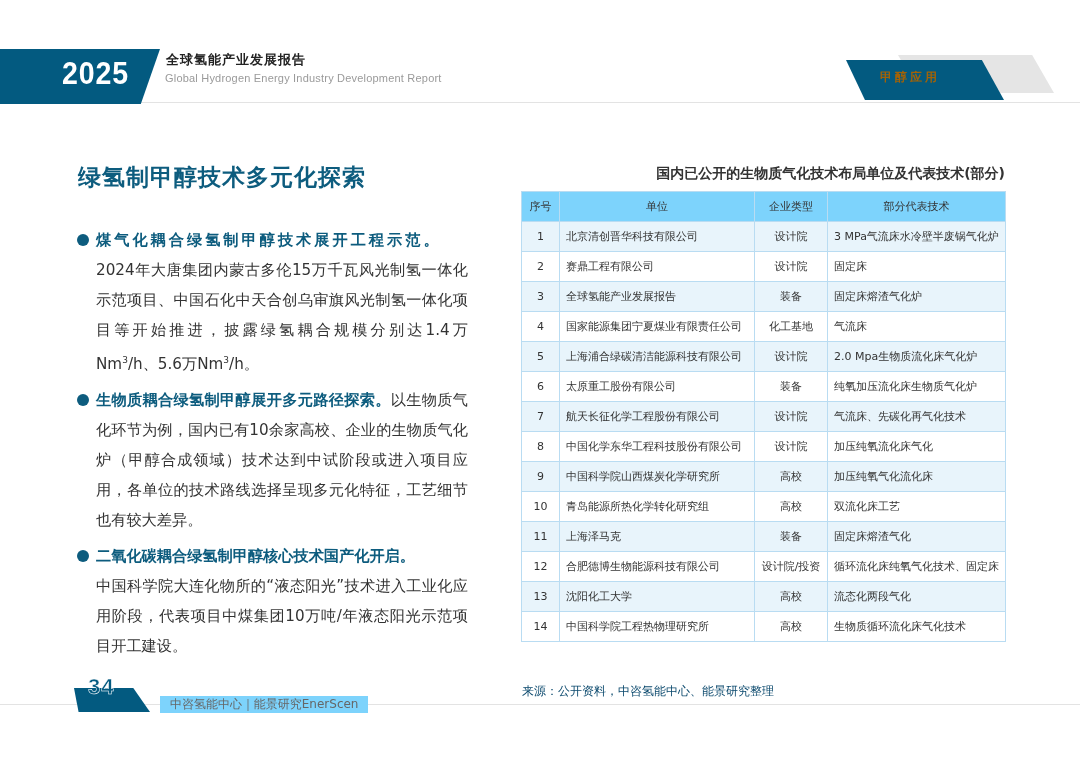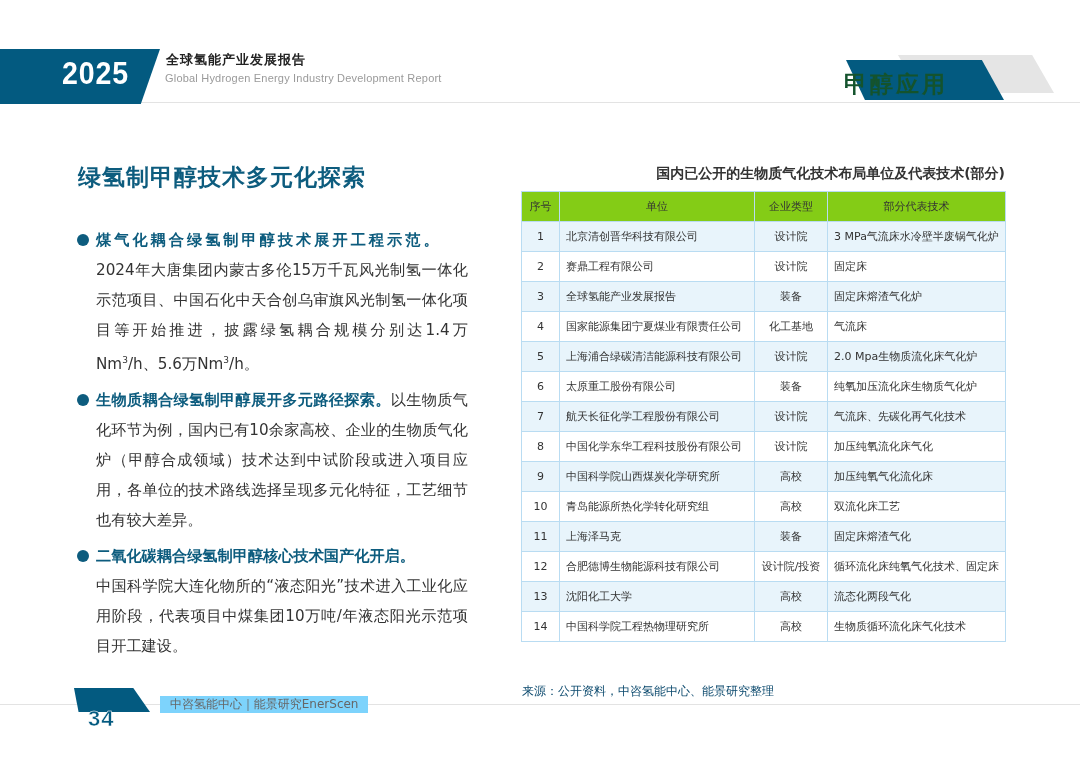--- a/index.html
+++ b/index.html
@@ -9,43 +9,43 @@
   .year-block { position:absolute; left:0; top:49px; width:160px; height:55px; background:#035a80;
                 clip-path:polygon(0 0,100% 0,88% 100%,0 100%); }
   .year-text { position:absolute; left:62px; top:56px; font-family:"Liberation Sans",sans-serif;
                font-weight:bold; font-size:31px; color:#fff; letter-spacing:1px; transform:scaleX(0.92); transform-origin:left; }
   .hdr-title { position:absolute; left:166px; top:51px; font-size:13px; font-weight:bold; color:#222; letter-spacing:1px; }
   .hdr-sub { position:absolute; left:165px; top:72px; font-size:11px; color:#9a9a9a; font-family:"Liberation Sans",sans-serif; letter-spacing:0.2px; }
   .chap-bg { position:absolute; left:898px; top:55px; width:156px; height:38px; background:#e5e5e5;
              clip-path:polygon(0 0,86% 0,100% 100%,14% 100%); }
   .chap-block { position:absolute; left:846px; top:60px; width:158px; height:40px; background:#035a80;
                 clip-path:polygon(0 0,86% 0,100% 100%,12% 100%); }
-  .chap-text { position:absolute; left:844px; top:69px; font-size:23px; font-weight:bold; color:#14532d; letter-spacing:3px; }
+  .chap-text { position:absolute; left:880px; top:69px; font-size:12px; font-weight:bold; color:#a16207; letter-spacing:3px; }
 
   .sec-title { position:absolute; left:78px; top:162px; font-size:23px; font-weight:bold; color:#0d5c7e; letter-spacing:1px; }
   .bullets { position:absolute; left:78px; top:225px; width:390px; }
   .bullet { position:relative; padding-left:18px; font-size:15.2px; line-height:30px; color:#333; margin-bottom:0; text-align:justify; }
   .bullet .dot { position:absolute; left:-1px; top:9px; width:12px; height:12px; border-radius:50%; background:#0d5c7e; }
   .bullet .lead { font-weight:bold; color:#0d5c7e; }
   .bullet sup { font-size:9px; }
 
   .tbl-title { position:absolute; left:522px; top:165px; width:483px; text-align:right; font-size:14px; font-weight:bold; color:#333; }
   table { position:absolute; left:521px; top:191px; width:484px; border-collapse:collapse; table-layout:fixed; font-size:11px; color:#333; }
   th, td { border:1px solid #b9dcf2; padding:0 6px; height:29px; line-height:11.5px; }
-  th { background:#84cc16; font-weight:normal; height:29px; }
+  th { background:#7dd3fc; font-weight:normal; height:29px; }
   tr.odd td { background:#e8f4fb; }
   tr.even td { background:#ffffff; }
   td.c { text-align:center; }
   .source { position:absolute; left:522px; top:683px; font-size:12px; color:#0c4a6e; }
 
   .foot-line { position:absolute; left:0; right:0; top:704px; height:1px; background:#e3e3e3; }
   .foot-block { position:absolute; left:74px; top:688px; width:76px; height:24px; background:#035a80;
                 clip-path:polygon(0 0,78% 0,100% 100%,6% 100%); }
   .page-no { position:absolute; left:88px; top:674px; font-family:"Liberation Sans",sans-serif; font-weight:bold; font-size:22px; color:#035a80;
-             -webkit-text-stroke:0.5px #fff; letter-spacing:1px;margin-top:32px; }
+             -webkit-text-stroke:0.5px #fff; letter-spacing:1px; }
   .foot-text { position:absolute; left:160px; top:696px; padding:0 10px; background:#7dd3fc; font-size:12px; color:#666; }
 </style>
 </head>
 <body>
 
 <div class="hdr-line"></div>
 <div class="year-block"></div>
 <div class="year-text">2025</div>
 <div class="hdr-title">全球氢能产业发展报告</div>
 <div class="hdr-sub">Global Hydrogen Energy Industry Development Report</div>

